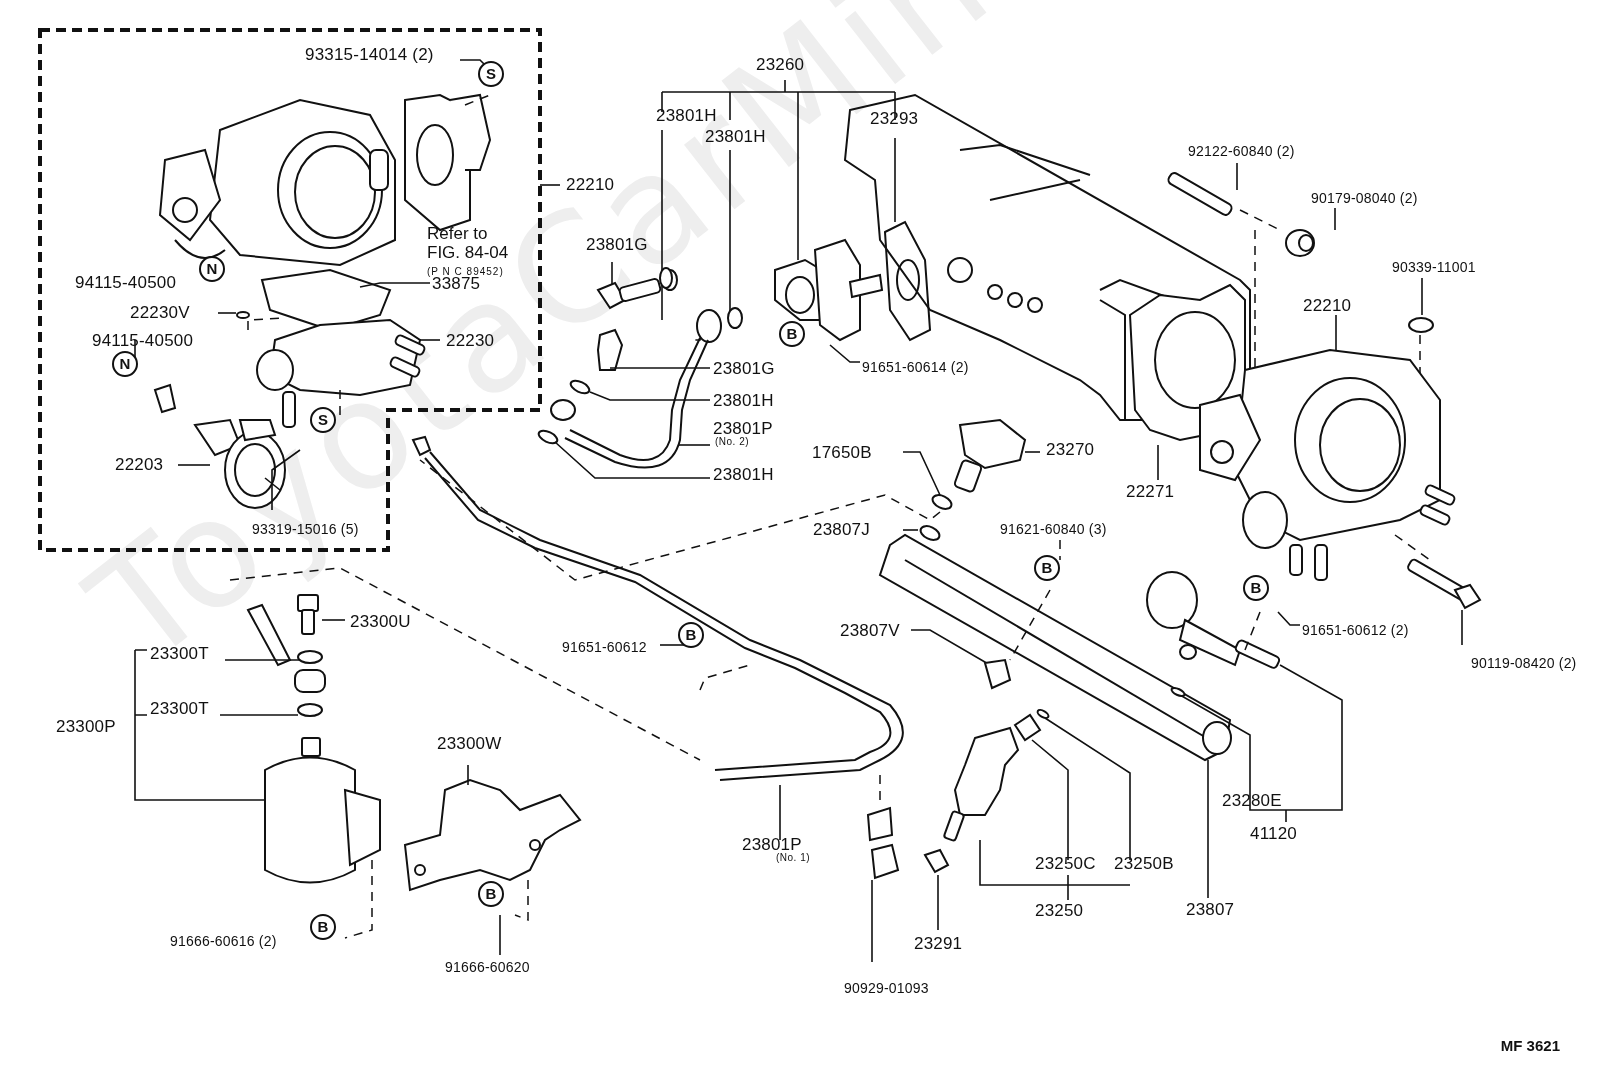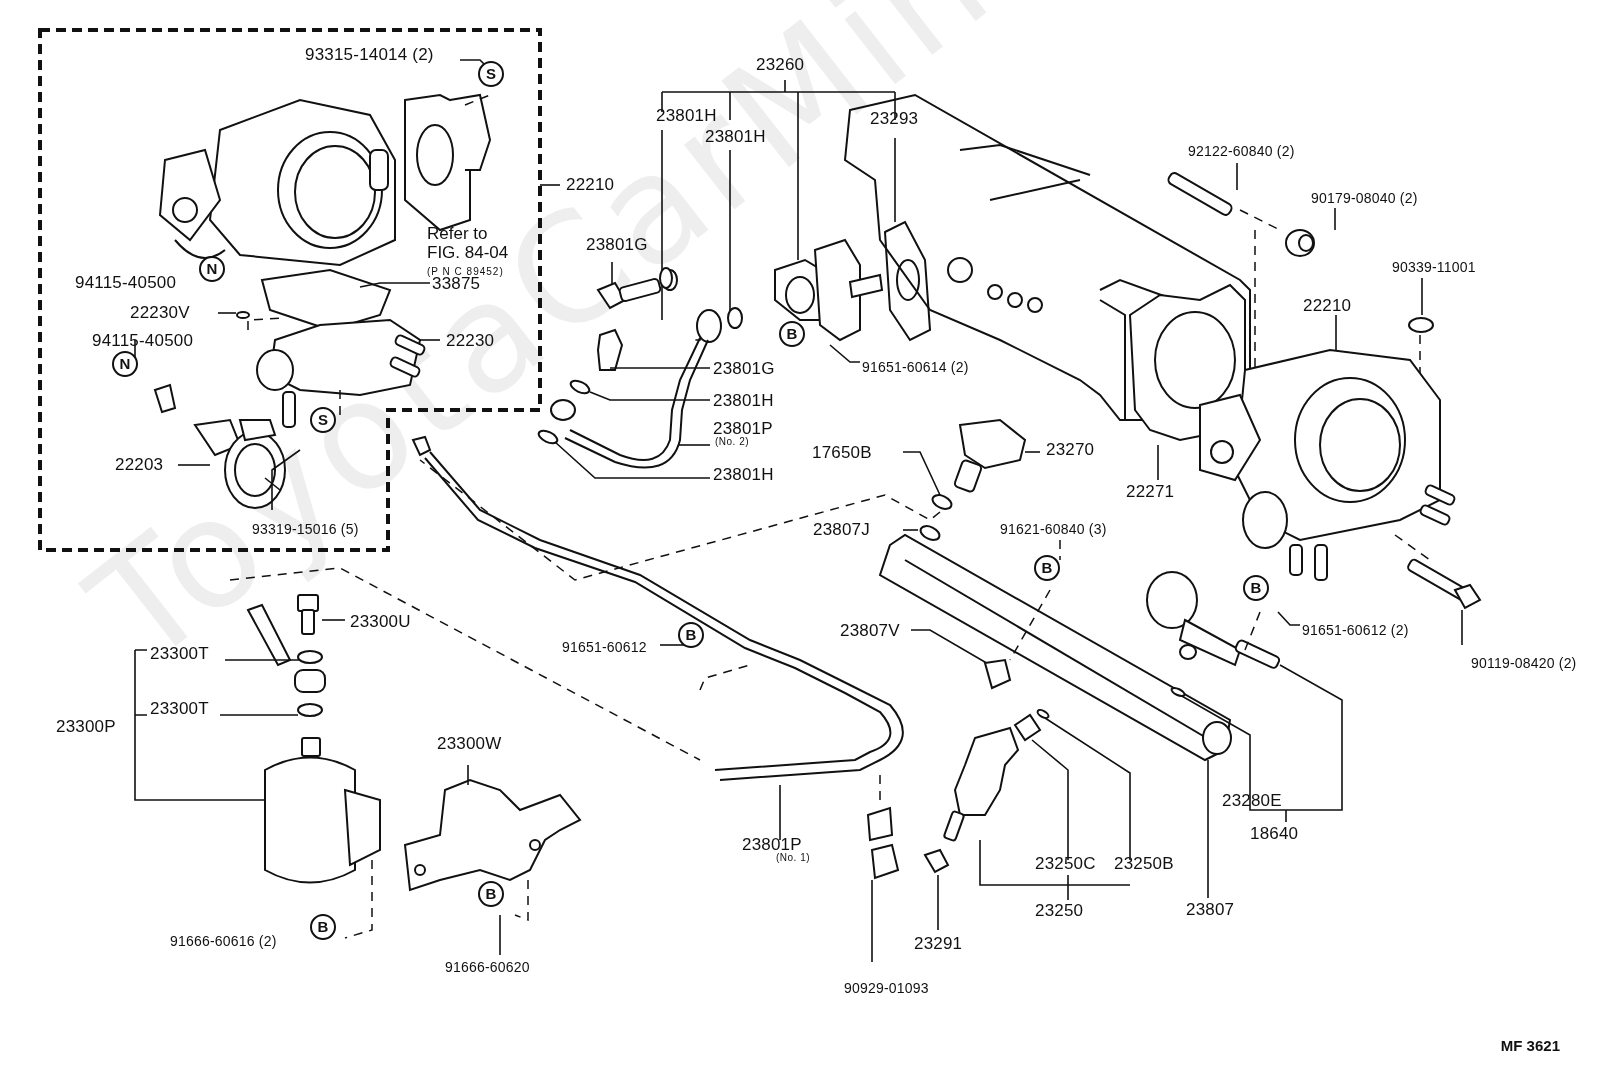--- a/index.html
+++ b/index.html
@@ -300,21 +300,21 @@
     <div class="lbl small" style="left: 170px; top: 932px;">91666-60616 (2)</div>
     <div class="lbl small" style="left: 445px; top: 958px;">91666-60620</div>
     <div class="lbl" style="left: 742px; top: 836px;">23801P</div>
     <div class="lbl small" style="left: 844px; top: 964px; margin-top: 15px;">90929-01093</div>
     <div class="lbl" style="left: 914px; top: 935px;">23291</div>
     <div class="lbl" style="left: 1035px; top: 855px;">23250C</div>
     <div class="lbl" style="left: 1114px; top: 855px;">23250B</div>
     <div class="lbl" style="left: 1035px; top: 902px;">23250</div>
     <div class="lbl" style="left: 1186px; top: 901px;">23807</div>
     <div class="lbl" style="left: 1222px; top: 784px; margin-top: 8px;">23280E</div>
-    <div class="lbl" style="left: 1250px; top: 825px;">18640</div>
+    <div class="lbl" style="left: 1250px; top: 825px;">41120</div>
     <div class="sub" style="left: 715px; top: 436px;">(No. 2)</div>
     <div class="sub" style="left: 776px; top: 852px;">(No. 1)</div>
     <div class="circ" style="left: 478px; top: 61px;">S</div>
     <div class="circ" style="left: 199px; top: 256px;">N</div>
     <div class="circ" style="left: 112px; top: 351px;">N</div>
     <div class="circ" style="left: 310px; top: 407px;">S</div>
     <div class="circ" style="left: 779px; top: 321px;">B</div>
     <div class="circ" style="left: 1034px; top: 555px;">B</div>
     <div class="circ" style="left: 1243px; top: 575px;">B</div>
     <div class="circ" style="left: 678px; top: 622px;">B</div>

